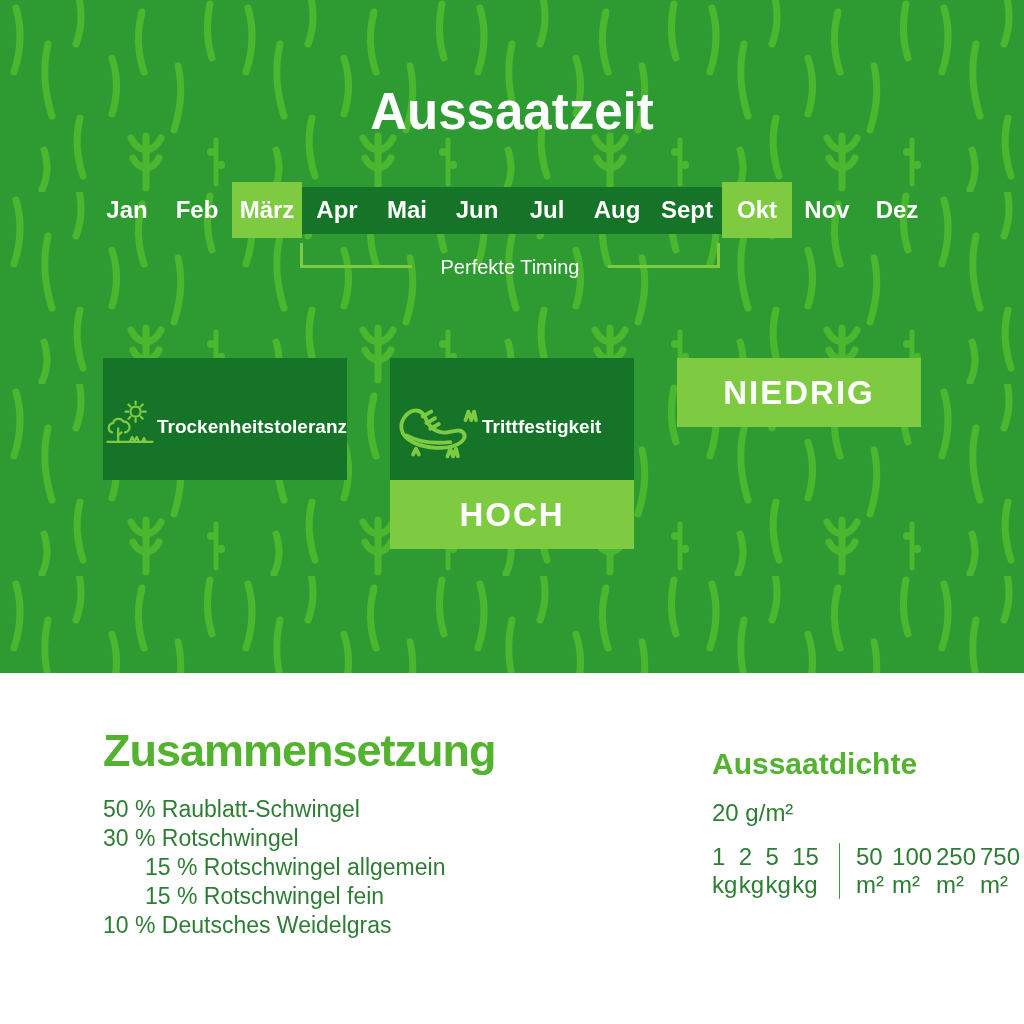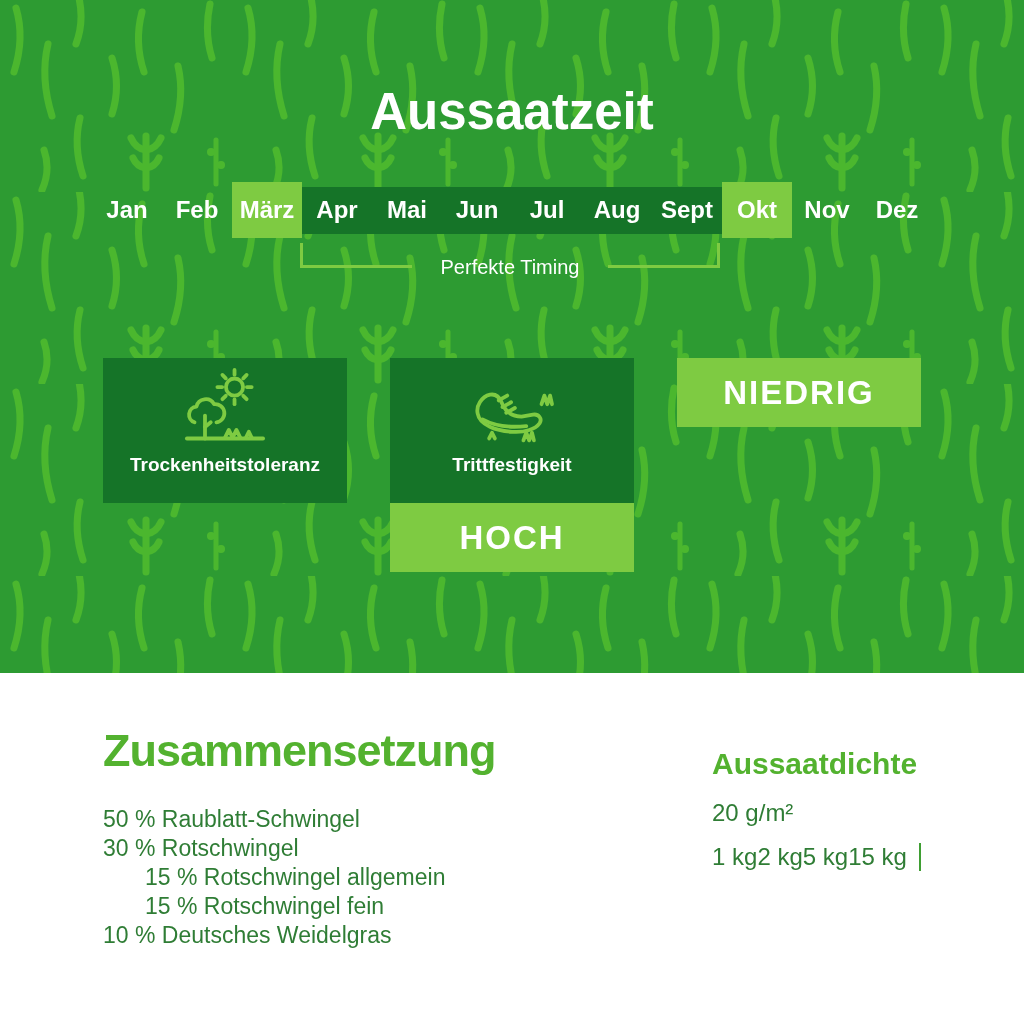--- a/index.html
+++ b/index.html
@@ -31,32 +31,32 @@
   .bracket .vbar.left{left:0}
   .bracket .vbar.right{right:0}
   .bracket .hbar{position:absolute;top:22px;height:3px;background:var(--light_green)}
   .bracket .hbar.left{left:0;right:calc(50% + 98px)}
   .bracket .hbar.right{right:0;left:calc(50% + 98px)}
   .bracket .timing-label{position:absolute;left:50%;top:13px;transform:translateX(-50%);
     white-space:nowrap;color:var(--white);font-size:20px;font-weight:400}
 
   .cards{position:absolute;top:358px;left:0;width:100%;display:flex;justify-content:center;gap:43px}
   .card{width:244px}
-  .card-top{height:145px;background:var(--dark_green);display:flex;flex-direction:column;
+  .card-top{height:122px;background:var(--dark_green);display:flex;flex-direction:row;
     align-items:center;justify-content:flex-start;padding-top:10px}
   .card-icon{width:92px;height:80px;display:block}
   .ic{fill:none;stroke:var(--light_green);stroke-width:4;stroke-linecap:round;stroke-linejoin:round}
   .card-label{color:var(--white);font-size:19px;font-weight:700;margin-top:6px;white-space:nowrap}
   .card-value{height:69px;background:var(--light_green);display:flex;align-items:center;
     justify-content:center;color:var(--white);font-size:33px;font-weight:700;letter-spacing:2px}
 
   
   .info{position:relative;width:1024px;height:277px;background:var(--white);padding:52px 0 0 103px}
   .comp-title{color:var(--heading_green);font-size:45px;font-weight:700;letter-spacing:-1px}
-  .comp-list{list-style:none;margin-top:28px}
+  .comp-list{list-style:none;margin-top:18px}
   .comp-item{color:var(--text_green);font-size:23px;line-height:29px;font-weight:400}
   .comp-item.indent{padding-left:42px}
 
   .density{position:absolute;left:712px;top:74px}
   .density-title{color:var(--heading_green);font-size:30px;font-weight:700}
   .density-rate{color:var(--text_green);font-size:24px;margin-top:18px}
   .density-table{display:flex;margin-top:16px}
   .dcol{display:flex;flex-direction:row}
   .dcell{color:var(--text_green);font-size:24px;line-height:28px}
   .ddivider{width:2px;background:var(--divider_green);margin:0 16px 0 12px}
@@ -188,17 +188,23 @@
       <h3 class="density-title">Aussaatdichte</h3>
       <div class="density-rate">20 g/m²</div>
       <div class="density-table">
         <div class="dcol kg">
             <div class="dcell">1 kg</div>
             <div class="dcell">2 kg</div>
             <div class="dcell">5 kg</div>
             <div class="dcell">15 kg</div>
           </div>
         <div class="ddivider"></div>
+        <div class="dcol">
+            <div class="dcell">50 m²</div>
+            <div class="dcell">100 m²</div>
+            <div class="dcell">250 m²</div>
+            <div class="dcell">750 m²</div>
+          </div>
       </div>
     </div>
   </section>
 
 </div>
 
 </body></html>

